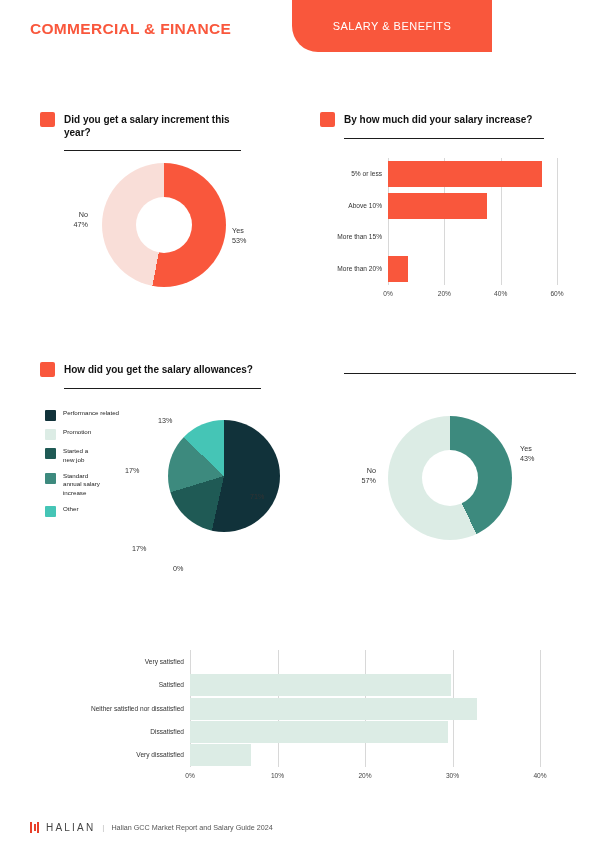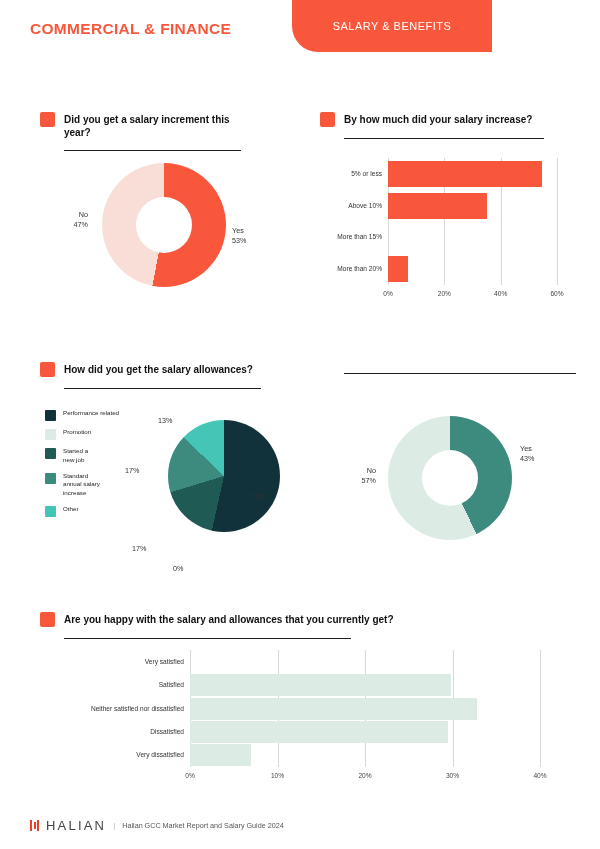--- a/index.html
+++ b/index.html
@@ -66,21 +66,21 @@
   
   .bchart { position: absolute; }
   .bgrid { position: absolute; top: 0; bottom: 0; width: 1px; background: #d8d8d8; }
   .bcat { position: absolute; font-size: 6.6px; color: #333; text-align: right; }
   .btick { position: absolute; font-size: 6.6px; color: #444; text-align: center; }
 
   
   .footer { position: absolute; left: 30px; bottom: 16px; display: flex; align-items: center; gap: 7px; }
   .flogo { display: flex; align-items: center; gap: 1.5px; height: 11px; }
   .fbar { background: #e8402a; }
-  .fbrand { font-size: 13px; letter-spacing: 2.2px; color: #444; font-weight: 400; }
+  .fbrand { font-size: 10px; letter-spacing: 2.2px; color: #444; font-weight: 400; }
   .fsep { color: #bbb; font-size: 8px; }
   .ftext { font-size: 7.2px; color: #555; }
 </style>
 </head>
 <body>
 
 <div class="page">
 
   <div class="header">
     <div class="hdr-kicker">COMMERCIAL &amp; FINANCE</div>
@@ -178,27 +178,20 @@
   <div style="position:absolute; left:320px; top:404px; width:260px; height:180px;">
     <div class="donut" id="donut4" style="position: absolute; left: 68px; top: 12px; width: 124px; height: 124px; background: conic-gradient(rgb(61, 138, 126) 0deg, rgb(61, 138, 126) 154.8deg, rgb(220, 236, 229) 154.8deg, rgb(220, 236, 229) 360deg);">
         <div style="position: absolute; left: 50%; top: 50%; transform: translate(-50%, -50%); width: 56px; height: 56px; border-radius: 50%; background: rgb(255, 255, 255);"></div>
       </div>
     <div class="dlabel" id="d4-no" style="left:16px; top:62px; text-align:right; width:40px;">No
 57%</div>
     <div class="dlabel" id="d4-yes" style="left:200px; top:40px; text-align:left; width:40px;">Yes
 43%</div>
   </div>
 
-  <div class="panel" style="left:40px; top:612px; width:380px;">
-    <div class="q-head">
-      <span class="q-swatch"></span>
-      <span class="q-text">Are you happy with the salary and allowances that you currently get?</span>
-    </div>
-    <div class="q-rule" style="width:287px; margin-left:24px;"></div>
-  </div>
   <div class="bchart" id="bar5" style="left:40px; top:650px; width:530px; height:135px;">
       <div class="bgrid" style="left: 150px; height: 117px; top: 0px;"></div>
       <div class="bgrid" style="left: 237.5px; height: 117px; top: 0px;"></div>
       <div class="bgrid" style="left: 325px; height: 117px; top: 0px;"></div>
       <div class="bgrid" style="left: 412.5px; height: 117px; top: 0px;"></div>
       <div class="bgrid" style="left: 500px; height: 117px; top: 0px;"></div>
       <div class="bcat" style="left: 0px; width: 144px; top: 7.7px;">Very satisfied</div>
       <div style="position: absolute; left: 150px; top: 24.1px; width: 260.75px; height: 22px; background: rgb(220, 236, 229);"></div>
       <div class="bcat" style="left: 0px; width: 144px; top: 31.1px;">Satisfied</div>
       <div style="position: absolute; left: 150px; top: 47.5px; width: 287px; height: 22px; background: rgb(220, 236, 229);"></div>

